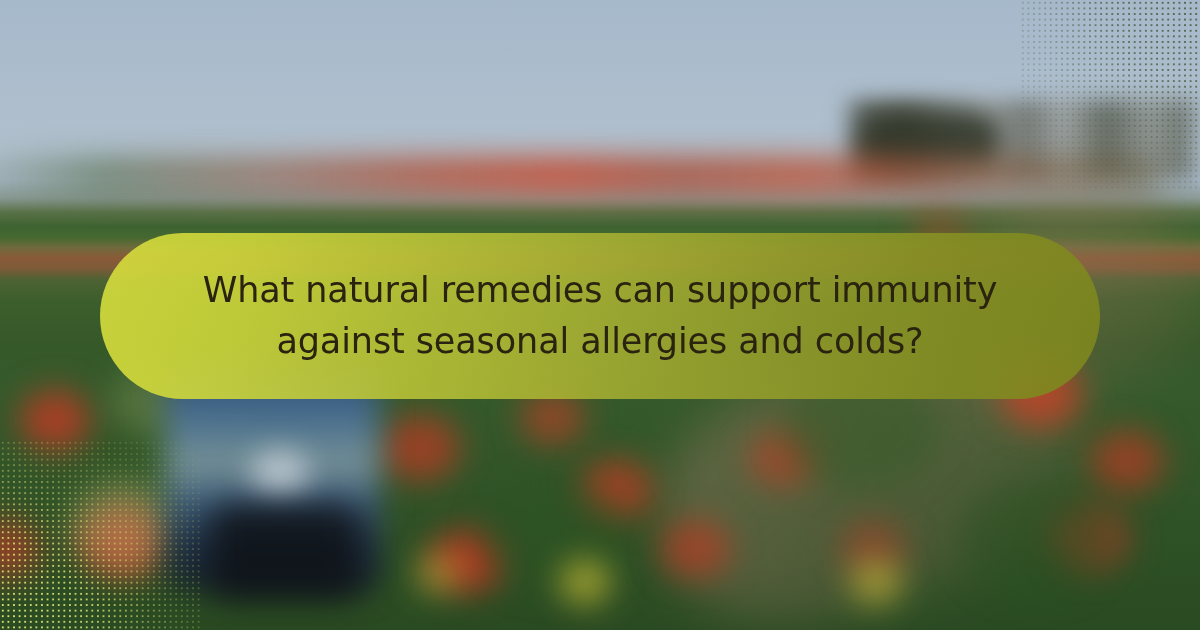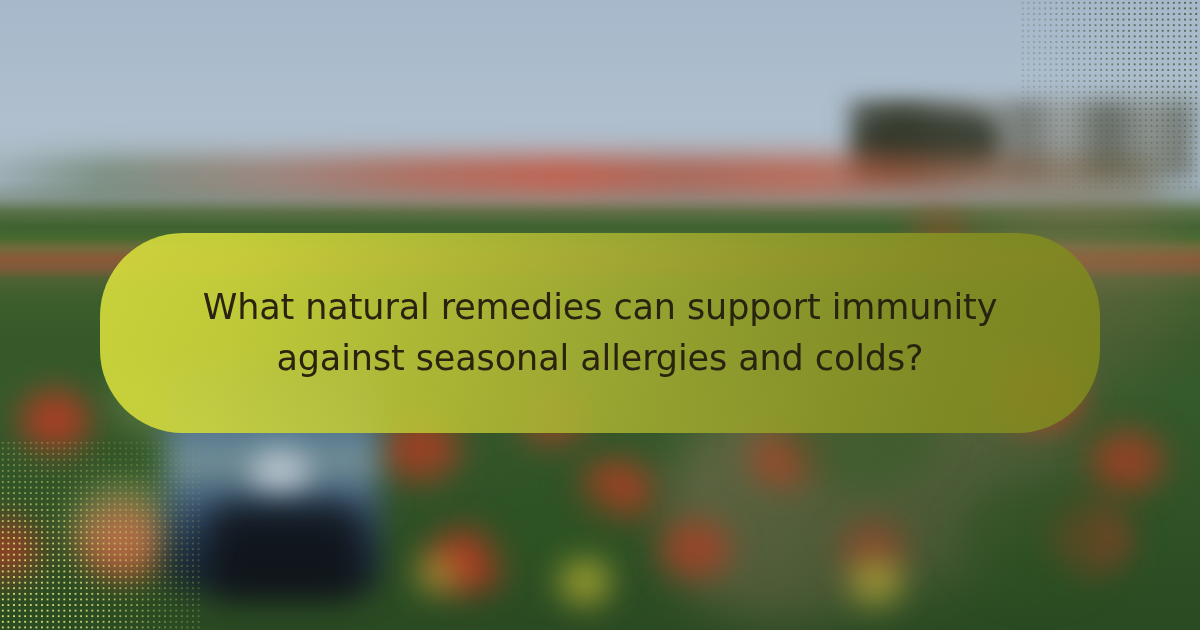--- a/index.html
+++ b/index.html
@@ -163,21 +163,21 @@
     filter: blur(14px);
     border-radius: 50%;
   }
 
   
   .card {
     position: absolute;
     left: 100px;
     top: 233px;
     width: 1000px;
-    height: 200px;
+    height: 166px;
     border-radius: 83px;
     background: linear-gradient(100deg,
         rgba(214,222,60,0.90) 0%,
         rgba(206,214,58,0.90) 14%,
         rgba(186,196,54,0.89) 32%,
         rgba(166,176,50,0.89) 50%,
         rgba(146,156,42,0.90) 68%,
         rgba(132,142,34,0.91) 84%,
         rgba(124,134,30,0.92) 100%);
     display: flex;

